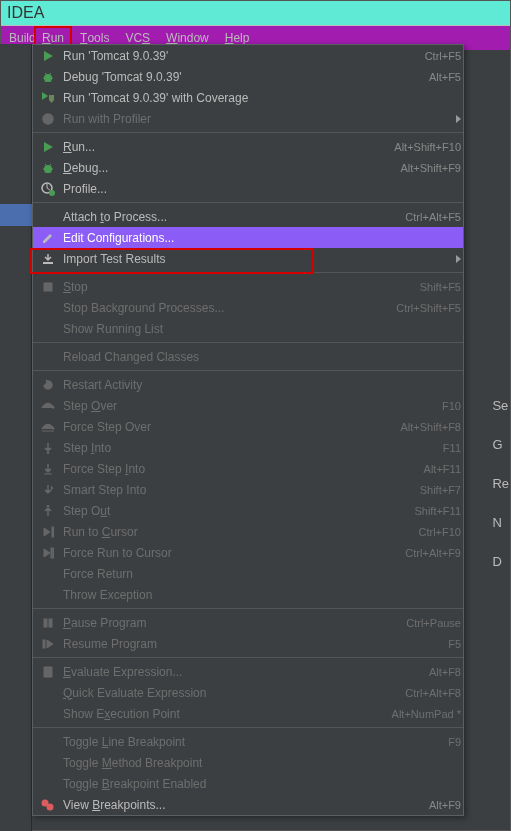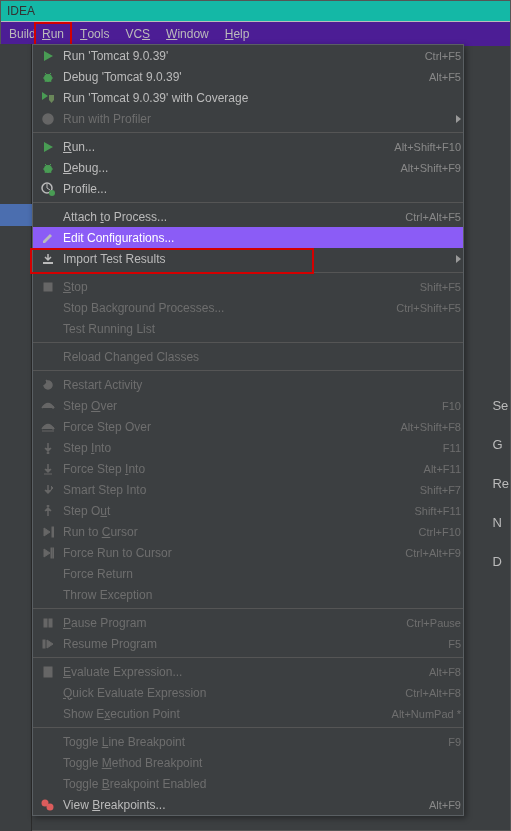--- a/index.html
+++ b/index.html
@@ -6,29 +6,29 @@
 body {
   width: 511px; height: 831px;
   font-family: "Segoe UI", sans-serif;
   font-size: 12px;
   background: #3c3f41;
   color: #bbbbbb;
   overflow: hidden;
   border: 1px solid #555;
 }
 .titlebar {
-  background: #14b8a6;
+  background: #5eead4;
   color: #333;
   padding: 3px 6px;
-  font-size: 12px;
+  font-size: 16px;
   border-bottom: 1px solid #bbb;
 }
 .menubar {
   display: flex;
-  background: #4c1d95;
+  background: #a21caf;
   padding: 0;
   height: 24px;
   align-items: stretch;
 }
 .menubar > div {
   padding: 4px 8px;
   color: #bbbbbb;
   display: flex;
   align-items: center;
   cursor: default;
@@ -255,21 +255,21 @@
       <span class="label"><span><u>S</u>top</span></span>
       <span class="shortcut">Shift+F5</span>
     </div>
     <div class="menu-item disabled">
       <span class="icon"></span>
       <span class="label">Stop Background Processes...</span>
       <span class="shortcut">Ctrl+Shift+F5</span>
     </div>
     <div class="menu-item disabled">
       <span class="icon"></span>
-      <span class="label">Test Running List</span>
+      <span class="label">Show Running List</span>
     </div>
     <div class="separator"></div>
     <div class="menu-item disabled">
       <span class="icon"></span>
       <span class="label">Reload Changed Classes</span>
     </div>
     <div class="separator"></div>
     <div class="menu-item disabled">
       <span class="icon">
         <svg width="12" height="12">

